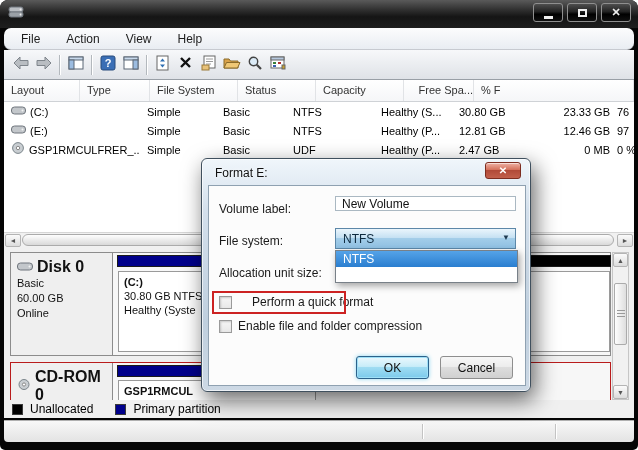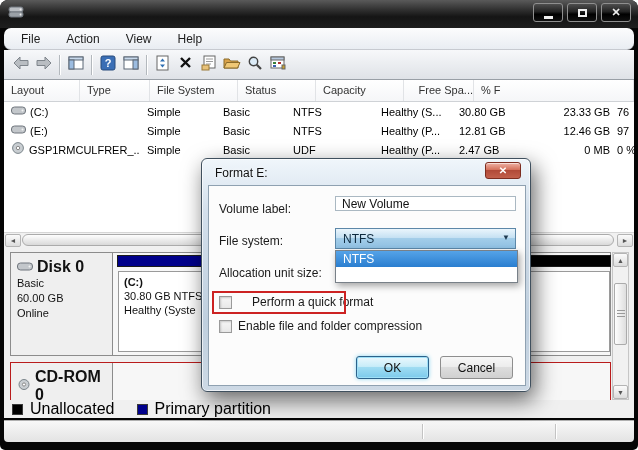--- a/index.html
+++ b/index.html
@@ -72,21 +72,21 @@
   .vscroll{position:absolute;right:5px;top:5px;width:17px;height:148px;background:#f1f1f1;border:1px solid #c6c6c6;}
   .varrow{position:absolute;left:0;width:15px;height:14px;border:1px solid #b4b4b4;border-radius:2px;
     background:linear-gradient(180deg,#fbfbfb,#dcdcdc);font-size:7px;color:#555;
     display:flex;align-items:center;justify-content:center;}
   .varrow.up{top:0;} .varrow.down{bottom:0;}
   .vthumb{position:absolute;left:1px;top:30px;width:13px;height:62px;border:1px solid #ababab;border-radius:2px;
     background:linear-gradient(90deg,#fefefe,#dedede);display:flex;align-items:center;justify-content:center;}
   .grip{width:8px;height:8px;background:repeating-linear-gradient(180deg,#9a9a9a 0 1px,transparent 1px 3px);}
   
   .legend{position:absolute;left:0;right:0;bottom:0;height:18px;background:#f0f0f0;
-    display:flex;align-items:center;padding-left:8px;font-size:16px;color:#000;z-index:5;}
+    display:flex;align-items:center;padding-left:8px;font-size:12px;color:#000;z-index:5;}
   .swatch{width:11px;height:11px;border:1px solid #3a3a3a;margin-right:7px;}
   .sw-unalloc{background:#000;}
   .sw-primary{background:#00008B;margin-left:22px;}
   
   .statusbar{position:absolute;left:4px;top:420px;width:630px;height:22px;
     background:linear-gradient(180deg,#f8f8f8,#e3e3e3);border-top:1px solid #b0b0b0;border-radius:0 0 4px 4px;}
   .ssep{position:absolute;top:3px;bottom:3px;width:1px;background:#c3c3c3;box-shadow:1px 0 0 #fff;}
   .ssep.s1{left:418px;} .ssep.s2{left:551px;}
   
   .dialog{position:absolute;left:201px;top:158px;width:330px;height:234px;z-index:40;
@@ -338,20 +338,26 @@
       <div class="disk-label">
         <div class="disk-title">
           <span><svg width="14" height="12" viewBox="0 0 14 12">
                 <circle cx="7" cy="5.5" r="5" fill="#c9ced2" stroke="#7a848a"></circle>
                 <circle cx="7" cy="5.5" r="1.6" fill="#fff" stroke="#8a8a8a"></circle>
               </svg></span>
           <span>CD-ROM 0</span>
         </div>
         <div class="disk-line">DVD</div>
       </div>
+      <div class="part part-cd">
+        <div class="strip strip-primary"></div>
+        <div class="pbody">
+          <div class="pname">GSP1RMCUL</div>
+        </div>
+      </div>
     </div>
 
     <div class="vscroll">
       <div class="varrow up">▲</div>
       <div class="vthumb">
           <span class="grip"></span>
         </div>
       <div class="varrow down">▼</div>
     </div>
 

